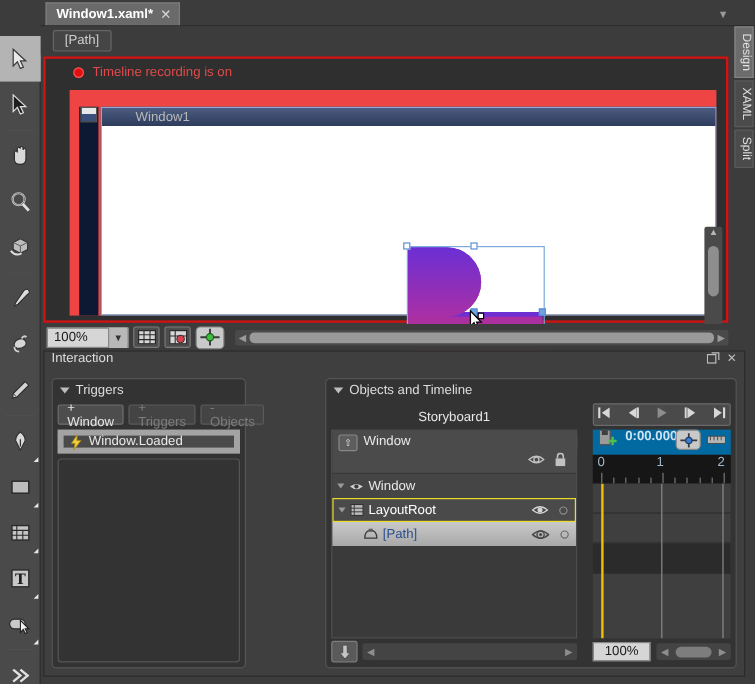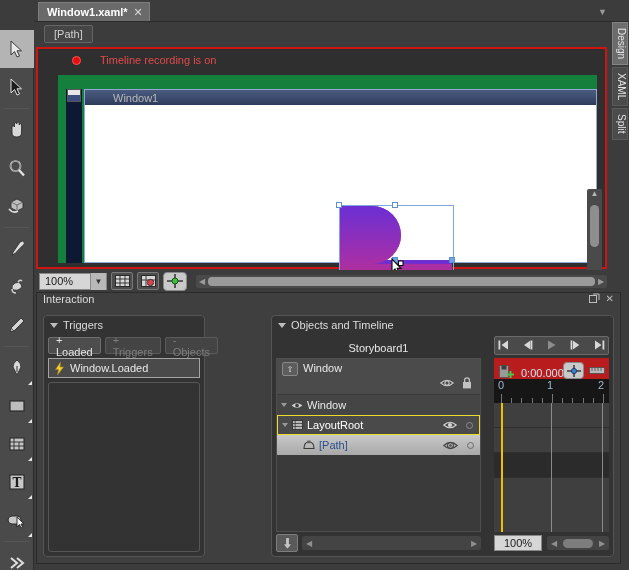--- a/index.html
+++ b/index.html
@@ -60,24 +60,24 @@
     writing-mode:vertical-rl; text-align:center; padding:5px 0;
     border:1px solid #5a5a5a; background:#4b4b4b; margin-bottom:2px;
   }
   .vtab.sel{ background:#6c6c6c; border-color:#848484; }
 
   
   #design{
     position:absolute; left:36px; top:47px; right:22px; height:222px;
     background:#2f2f2f; border:2px solid #d01414;
   }
-  #recbar{ position:absolute; left:0; top:0; right:0; height:22px; display:flex; align-items:center; gap:19px; padding-left:23px;margin-left:11px;}
+  #recbar{ position:absolute; left:0; top:0; right:0; height:22px; display:flex; align-items:center; gap:7px; padding-left:23px;}
   #recdot{ width:9px;height:9px;border-radius:50%;background:#e01010;border:1px solid #ff5555;}
   #rectext{ color:#e04a4a; font-size:11px;}
-  #artwrap{ position:absolute; left:20px; top:26px; right:8px; bottom:4px; background:#15803d; }
+  #artwrap{ position:absolute; left:20px; top:26px; right:8px; bottom:4px; background:#ef4444; }
   #winchrome{
     position:absolute; left:26px; top:14px; right:0; bottom:0;
     background:#0e1a33; border:1px solid #8fa8d4;
   }
   #wintitle{
     position:absolute; left:0; top:0; right:0; height:15px;
     background:linear-gradient(to bottom,#4b5c80,#2e3c5c);
     color:#b9b9b9; font-size:11px; display:flex; align-items:center; padding-left:28px;
   }
   #winicon{ position:absolute; left:-18px; top:-1px; width:14px;height:13px;
@@ -127,21 +127,21 @@
   .phead{ height:18px; display:flex; align-items:center; gap:5px; padding-left:6px; color:#dcdcdc; font-size:11px;}
   .caret{ width:0;height:0;border-left:4px solid transparent;border-right:4px solid transparent;border-top:5px solid #bdbdbd;}
   .caret.sm{ border-left-width:3px;border-right-width:3px;border-top-width:4px;border-top-color:#9a9a9a;}
 
   
   #triggers{ left:6px; top:22px; width:162px; bottom:6px;}
   #trigbtns{ display:flex; gap:4px; padding:3px 4px 0 4px;}
   .tbtn{ height:17px; padding:0 7px; font-size:11px; display:flex;align-items:center;
     background:#4d4d4d;border:1px solid #6f6f6f;border-radius:2px;color:#e6e6e6;}
   .tbtn.dis{ color:#7d7d7d; border-color:#5a5a5a; background:#444; }
-  #triglist{ position:absolute; left:4px; right:4px; top:42px; height:20px; background:#4a4a4a; border:1px solid #a3a3a3;
+  #triglist{ position:absolute; left:4px; right:4px; top:42px; height:20px; background:#4a4a4a; border:5px solid #a3a3a3;
     display:flex; align-items:center; gap:6px; padding-left:6px; color:#e8e8e8;}
   #trigbody{ position:absolute; left:4px; right:4px; top:66px; bottom:4px; background:#333; border:1px solid #555; border-radius:3px;}
 
   
   #objpanel{ left:203px; top:22px; right:6px; bottom:6px;margin-left:31px;}
   #sbrow{ position:absolute; left:4px; top:20px; width:205px; height:19px; display:flex; align-items:center; gap:6px;flex-direction:column; }
   #sbdot{ width:7px;height:7px;border-radius:50%;background:#e01010;}
   .minibtn{ width:17px;height:16px;background:#4d4d4d;border:1px solid #767676;border-radius:2px;
     display:flex;align-items:center;justify-content:center;color:#d8d8d8;font-size:9px;}
   #plusbtn{ width:26px; }
@@ -162,21 +162,21 @@
   .trow.lr{ background:#4a4a4a; color:#ffffff; border:1px solid #e9dc2a; }
   .trow.path{ background:linear-gradient(to bottom,#c9c9c9,#a8a8a8); color:#2b4f8e; }
   .circ{ width:7px;height:7px;border-radius:50%;border:1px solid #8d8d8d;}
   #treefoot{ position:absolute; left:4px; right:0; bottom:4px; width:205px; height:18px; display:flex; align-items:center; gap:4px;}
   #dlbtn{ width:22px;height:18px;background:#5a5a5a;border:1px solid #7d7d7d;border-radius:2px;display:flex;align-items:center;justify-content:center;}
   #treescroll{ flex:1;height:14px;background:#444;border-radius:2px;display:flex;align-items:center;}
   #treescroll .tri{ width:14px;text-align:center;color:#8e8e8e;font-size:8px;}
 
   
   #tlwrap{ position:absolute; left:222px; top:42px; right:4px; bottom:24px; }
-  #tlhead{ height:21px; background:#b91c1c; display:flex; align-items:flex-end; gap:7px; padding-left:5px; position:relative;}
+  #tlhead{ height:21px; background:#0369a1; display:flex; align-items:flex-start; gap:7px; padding-left:5px; position:relative;font-weight:bold;}
   #tltime{ color:#cfe3f2; font-size:11px; }
   #tlhead .rbtns{ position:absolute; right:4px; display:flex; align-items:center; gap:5px;}
   #ruler{ height:24px; background:#161616; position:relative; overflow:hidden;}
   #ruler .num{ position:absolute; top:0px; color:#9fb8cc; font-size:11px;}
   #ruler .tick{ position:absolute; bottom:0; width:1px; background:#777; }
   #tlgrid{ position:absolute; left:0; top:45px; right:0; bottom:0; background:#3f3f3f; overflow:hidden;}
   .glane{ position:absolute; left:0; right:0; border-bottom:1px solid #2e2e2e; }
   .gvline{ position:absolute; top:0; bottom:0; width:1px; background:#8a8a8a;}
   #playhead{ position:absolute; top:0; bottom:0; width:2px; background:#f0c000;}
   #tlfoot{ position:absolute; left:222px; right:4px; bottom:4px; height:18px; display:flex; align-items:center; gap:5px;}
@@ -395,21 +395,21 @@
         <span style="color:#bdbdbd;font-size:10px;">✕</span>
       </span>
     </div>
 
     <div class="panel" id="triggers">
       <div class="phead">
         <span class="caret"></span>
         <span>Triggers</span>
       </div>
       <div id="trigbtns">
-        <div class="tbtn">+ Loaded</div>
+        <div class="tbtn">+ Window</div>
         <div class="tbtn dis">+ Triggers</div>
         <div class="tbtn dis">- Objects</div>
       </div>
       <div id="triglist">
         <svg width="9" height="13" viewBox="0 0 9 13">
           <path d="M5.5 0 L0.5 7.5 L3.5 7.5 L2.5 13 L8.5 5 L5 5 Z" fill="#f0cd3a" stroke="#a8881a" stroke-width="0.7"></path>
         </svg>
         <span>Window.Loaded</span>
       </div>
       <div id="trigbody"></div>

